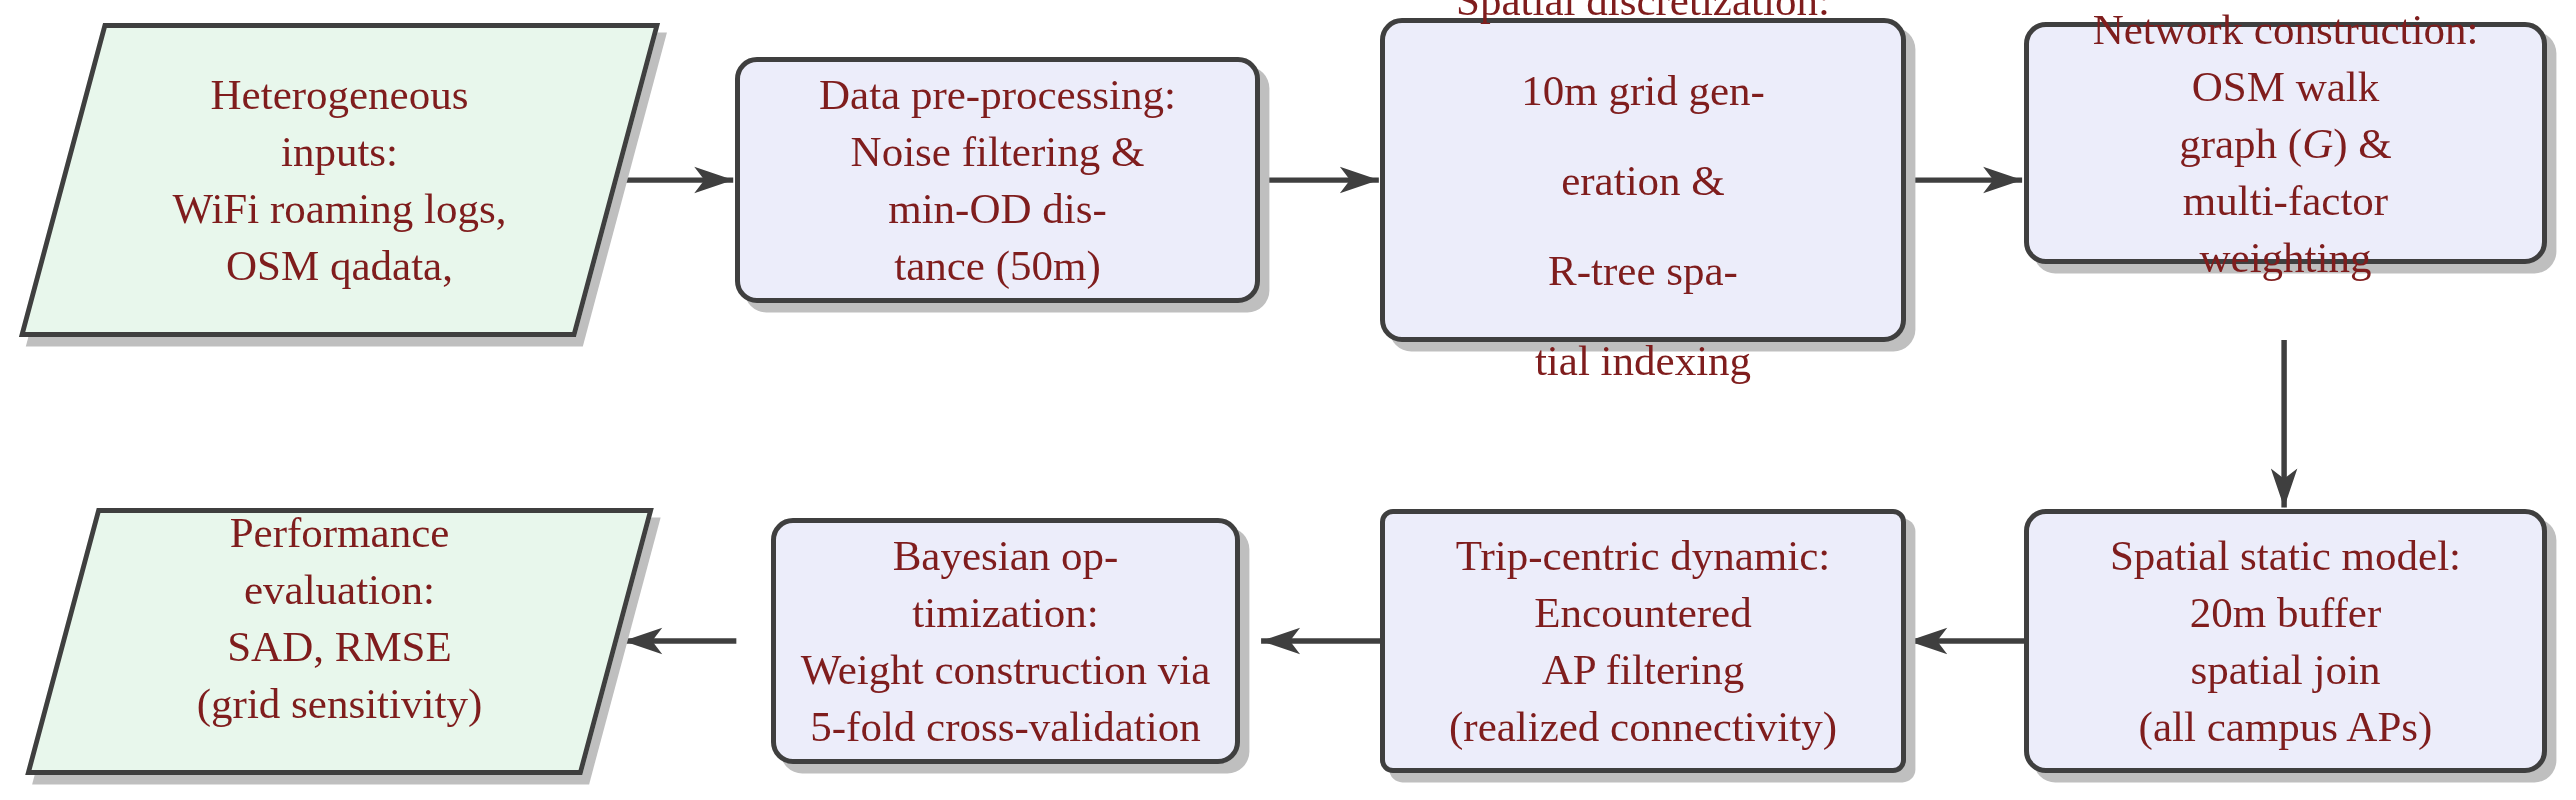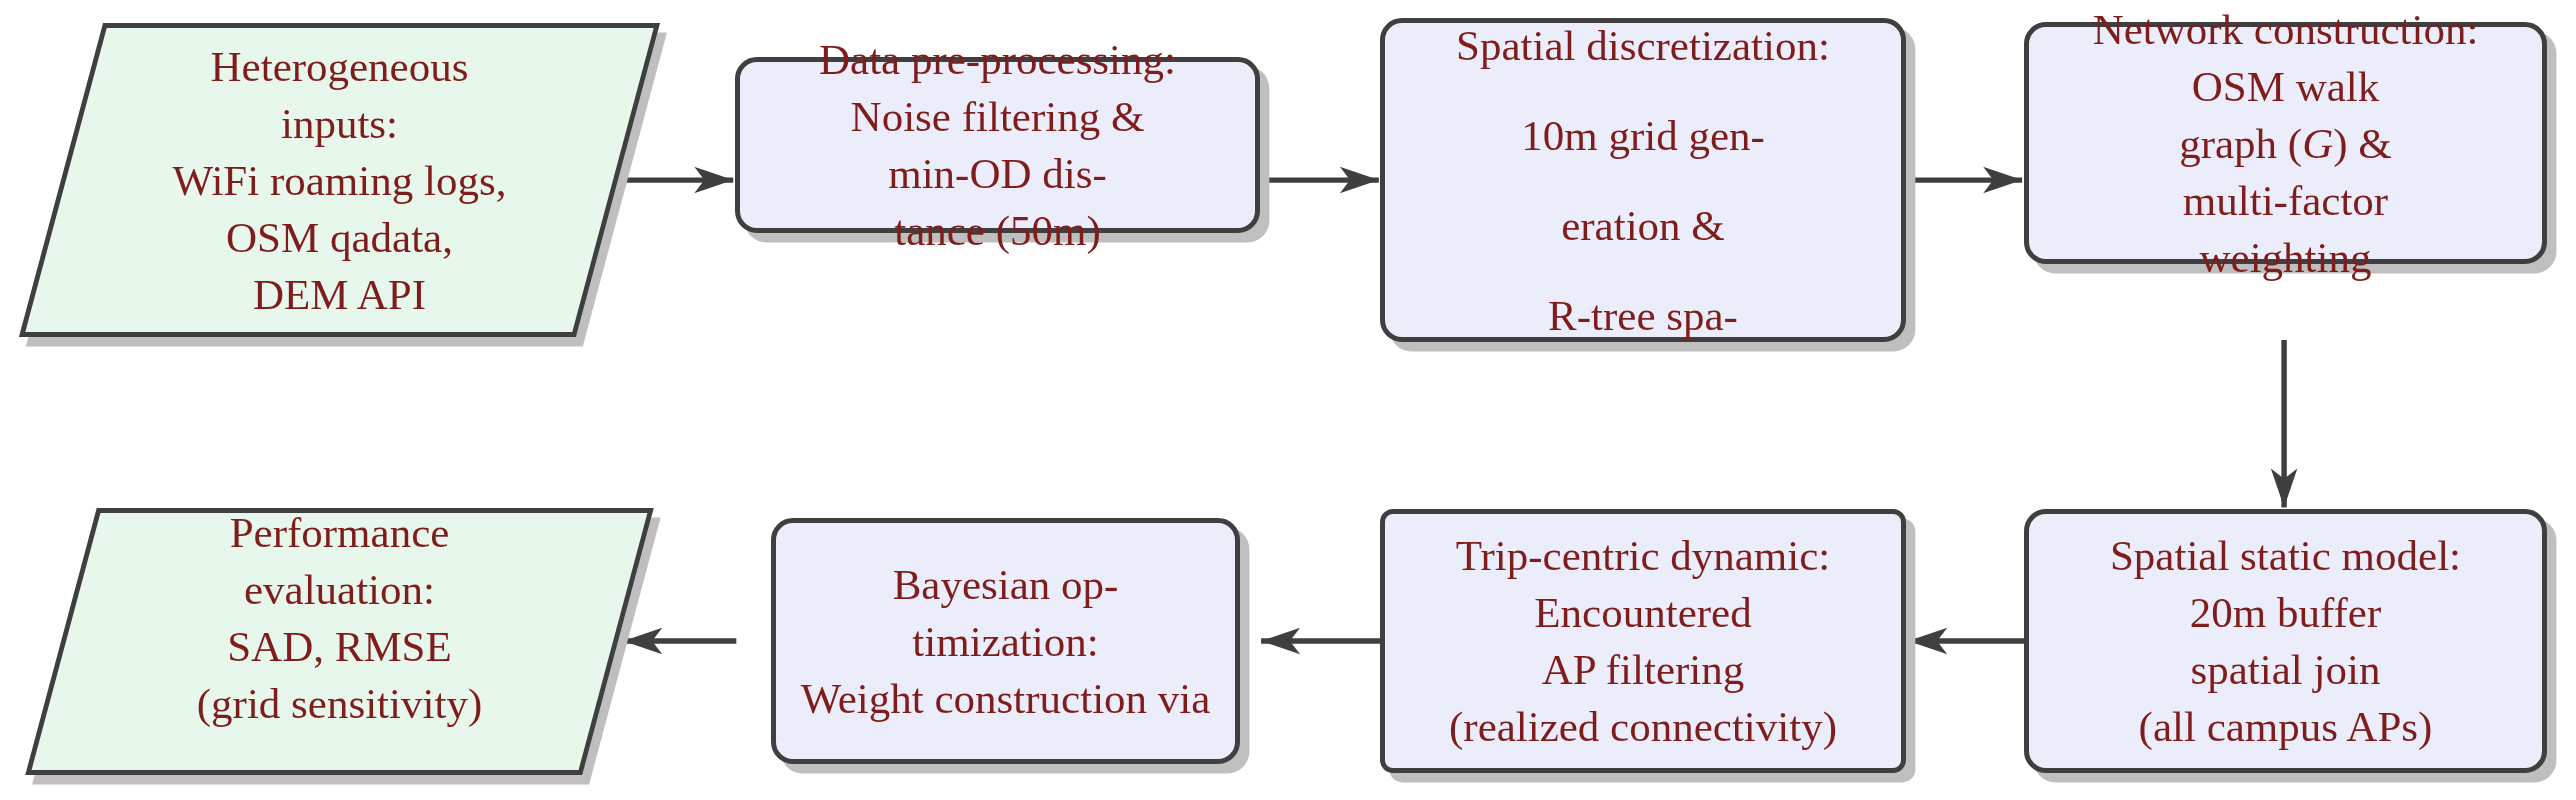--- a/index.html
+++ b/index.html
@@ -57,35 +57,35 @@
     <line x1="1772" y1="822" x2="1617" y2="822" stroke="#3f3f3f" stroke-width="7" marker-end="url(#stealth)"></line>
     <line x1="944" y1="822" x2="799" y2="822" stroke="#3f3f3f" stroke-width="7" marker-end="url(#stealth)"></line>
   </svg>
 
   <div class="para-shape" style="left:61px;top:23.4px;width:557px;height:314px;"></div>
   <div class="node-text" style="left:61px;top:23.4px;width:557px;height:314px;">
     <span class="ln">Heterogeneous</span>
     <span class="ln">inputs:</span>
     <span class="ln">WiFi roaming logs,</span>
     <span class="ln">OSM qadata,</span>
-    <span class="ln">DEM API</span>
   </div>
 
-  <div class="node rounded node-text" style="left:735px;top:57px;width:525px;height:176px;">
+  <div class="node rounded node-text" style="left:735px;top:57px;width:525px;height:246px;">
     <span class="ln">Data pre-processing:</span>
     <span class="ln">Noise filtering &amp;</span>
     <span class="ln">min-OD dis-</span>
     <span class="ln">tance (50m)</span>
   </div>
 
   <div class="node rounded node-text" style="left:1380px;top:18px;width:526px;height:324px;gap:33px;">
     <span class="ln">Spatial discretization:</span>
     <span class="ln">10m grid gen-</span>
     <span class="ln">eration &amp;</span>
     <span class="ln">R-tree spa-</span>
+    <span class="ln">tial indexing</span>
   </div>
 
   <div class="node rounded node-text" style="left:2024px;top:22px;width:523px;height:242px;">
     <span class="ln">Network construction:</span>
     <span class="ln">OSM walk</span>
     <span class="ln"><span>graph (</span><span class="var">G</span><span>) &amp;</span></span>
     <span class="ln">multi-factor</span>
     <span class="ln">weighting</span>
   </div>
 
@@ -94,20 +94,21 @@
     <span class="ln">Performance</span>
     <span class="ln">evaluation:</span>
     <span class="ln">SAD, RMSE</span>
     <span class="ln">(grid sensitivity)</span>
   </div>
 
   <div class="node rounded node-text" style="left:771px;top:518px;width:469px;height:246px;">
     <span class="ln">Bayesian op-</span>
     <span class="ln">timization:</span>
     <span class="ln">Weight construction via</span>
+    <span class="ln">5-fold cross-validation</span>
   </div>
 
   <div class="node rounded node-text" style="left:1380px;top:509px;width:526px;height:264px;border-radius:13px;">
     <span class="ln">Trip-centric dynamic:</span>
     <span class="ln">Encountered</span>
     <span class="ln">AP filtering</span>
     <span class="ln">(realized connectivity)</span>
   </div>
 
   <div class="node rounded node-text" style="left:2024px;top:509px;width:523px;height:264px;">

